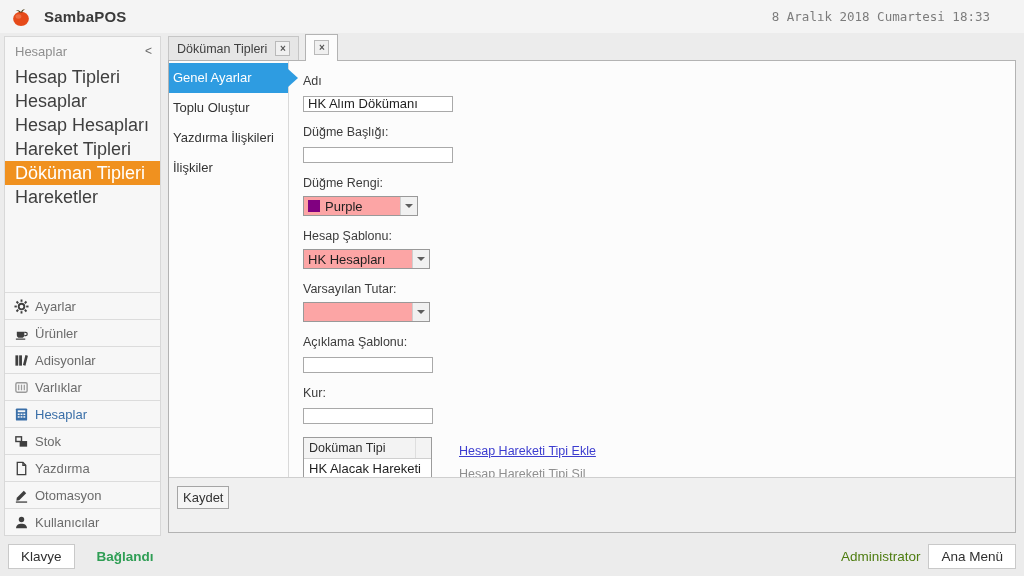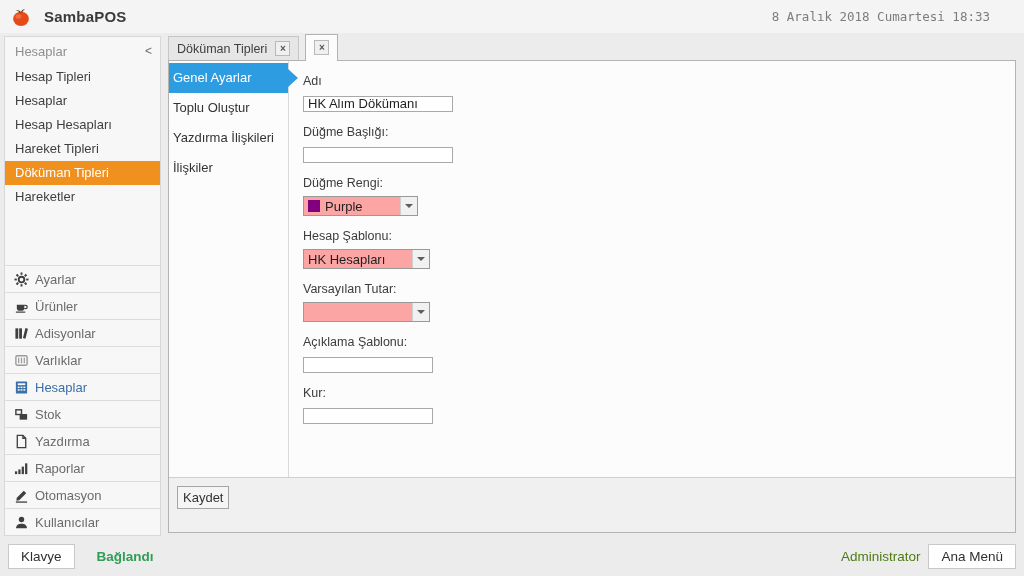--- a/index.html
+++ b/index.html
@@ -19,21 +19,21 @@
   .topbar-spacer { flex:1; }
   .datetime { font-family:"DejaVu Sans Mono","Liberation Mono",monospace;
     font-size:12.5px; color:#7c7c7c; padding-right:24px; }
 
   
   .sidebar { position:absolute; left:4px; top:36px; width:157px; height:500px;
     background:#f7f7f7; border:1px solid #d8d8d8; display:flex; flex-direction:column; }
   .sb-header { display:flex; align-items:center; height:28px; padding:0 8px 0 10px;
     color:#8f8f8f; font-size:13px; }
   .sb-header .collapse { margin-left:auto; color:#6a6a6a; font-size:12px; cursor:pointer; }
-  .sb-item { height:24px; line-height:24px; padding-left:10px; font-size:13px;
+  .sb-item { height:24px; line-height:24px; padding-left:10px; font-size:18px;
     color:#3f3f3f; cursor:pointer; white-space:nowrap; }
   .sb-item.selected { background:#f0911f; color:#ffffff; }
   .sb-flex { flex:1; }
   .mod-item { height:27px; display:flex; align-items:center; gap:5px;
     padding-left:8px; border-top:1px solid #dcdcdc; font-size:13px; color:#6b6b6b;
     cursor:pointer; white-space:nowrap; }
   .mod-icon { width:17px; height:16px; display:flex; align-items:center;
     justify-content:center; color:#3f3f3f; flex:0 0 17px; }
   .mod-icon svg { display:block; }
   .mod-item.muted-icon .mod-icon { color:#9a9a9a; }
@@ -220,31 +220,20 @@
       <svg width="15" height="15" viewBox="0 0 16 16">
           <path d="M3.5 1.5h6l3 3v10h-9z" fill="none" stroke="currentColor" stroke-width="1.4"></path>
           <path d="M9.5 1.5v3h3" fill="none" stroke="currentColor" stroke-width="1.4"></path>
         </svg>
     </span>
     <span>Yazdırma</span>
   </div>
   <div class="mod-item">
     <span class="mod-icon">
       <svg width="15" height="15" viewBox="0 0 16 16">
-          <rect x="1" y="11" width="2.4" height="3" fill="currentColor"></rect>
-          <rect x="4.6" y="9" width="2.4" height="5" fill="currentColor"></rect>
-          <rect x="8.2" y="6" width="2.4" height="8" fill="currentColor"></rect>
-          <rect x="11.8" y="2.5" width="2.4" height="11.5" fill="currentColor"></rect>
-        </svg>
-    </span>
-    <span>Raporlar</span>
-  </div>
-  <div class="mod-item">
-    <span class="mod-icon">
-      <svg width="15" height="15" viewBox="0 0 16 16">
           <path d="M3 10.5 L10.5 3 L13 5.5 L5.5 13 L2.5 13.5 Z" fill="currentColor"></path>
           <path d="M2 15h12" stroke="currentColor" stroke-width="1.4"></path>
         </svg>
     </span>
     <span>Otomasyon</span>
   </div>
   <div class="mod-item">
     <span class="mod-icon">
       <svg width="15" height="15" viewBox="0 0 16 16">
           <circle cx="8" cy="4.8" r="2.9" fill="currentColor"></circle>
@@ -329,20 +318,33 @@
         </div>
         <div class="fgroup">
           <div class="flabel">Açıklama Şablonu:</div>
           <input class="tinput w128" value="" style="">
         </div>
         <div class="fgroup">
           <div class="flabel">Kur:</div>
           <input class="tinput w128" value="" style="">
         </div>
 
+        <div class="grid-row-wrap">
+          <div class="listbox">
+            <div class="lb-header">
+              <div class="lb-hcell">Doküman Tipi</div>
+              <div class="lb-hspacer"></div>
+            </div>
+            <div class="lb-row">HK Alacak Hareketi</div>
+          </div>
+          <div class="links">
+            <span class="link enabled">Hesap Hareketi Tipi Ekle</span>
+            <span class="link disabled">Hesap Hareketi Tipi Sil</span>
+          </div>
+        </div>
       </div>
     </div>
 
     <div class="panel-footer">
       <button class="btn">Kaydet</button>
     </div>
   </div>
 </div>
 
 <div class="statusbar">

